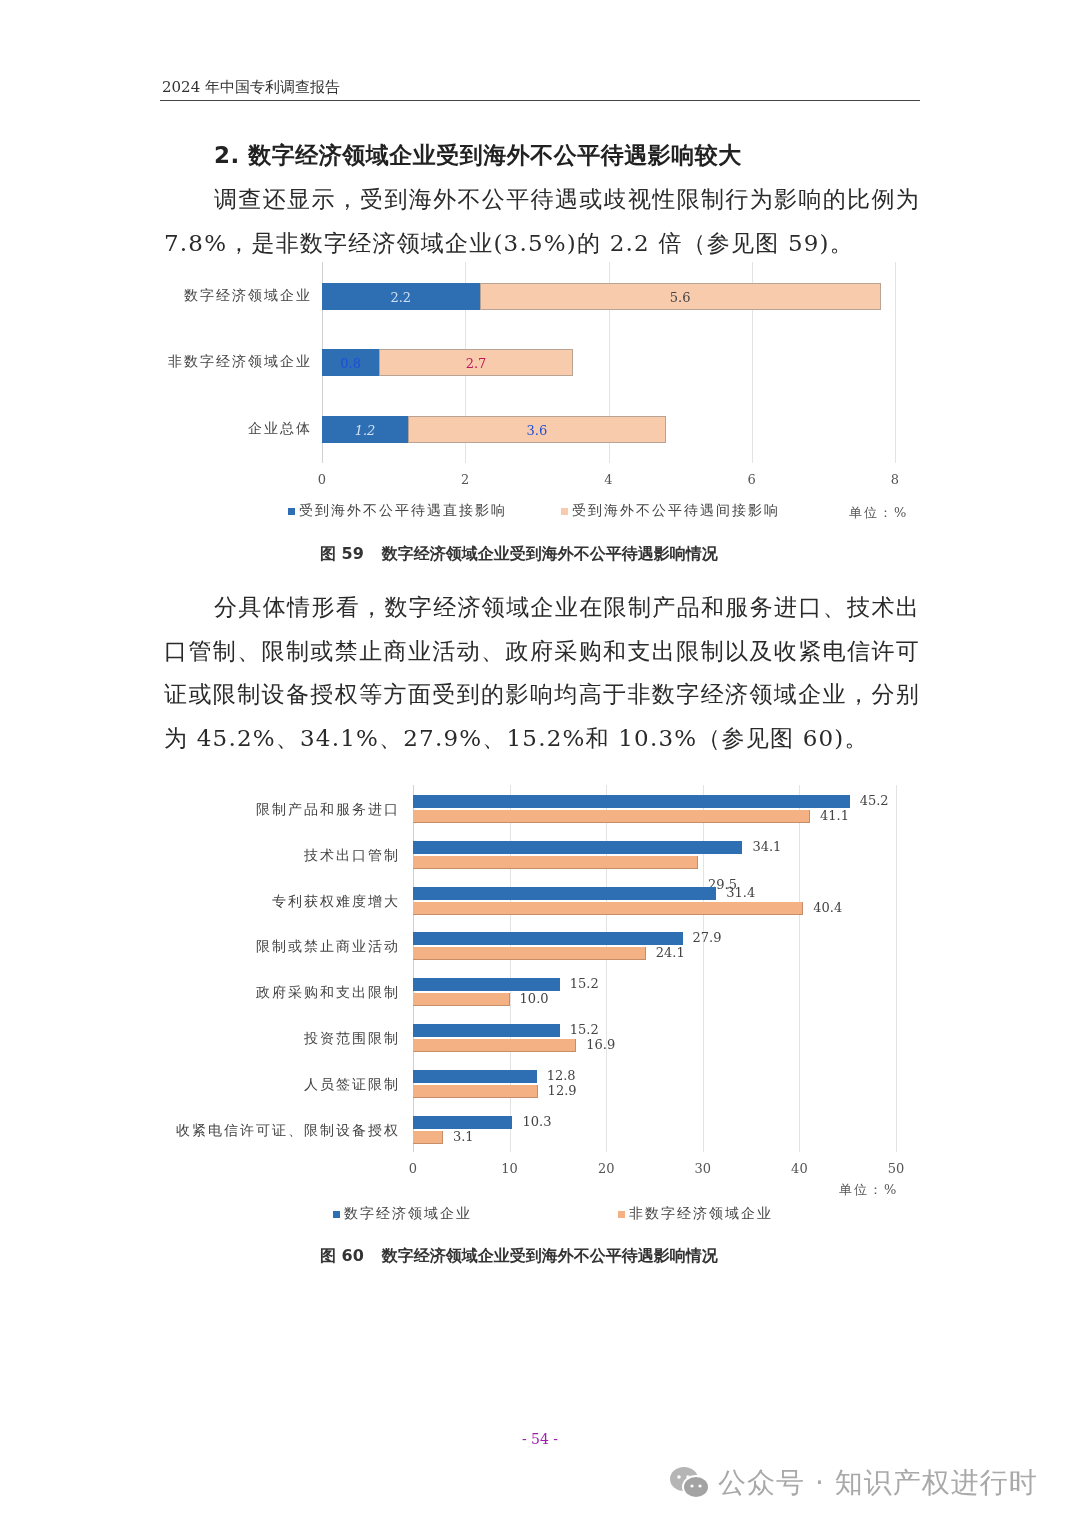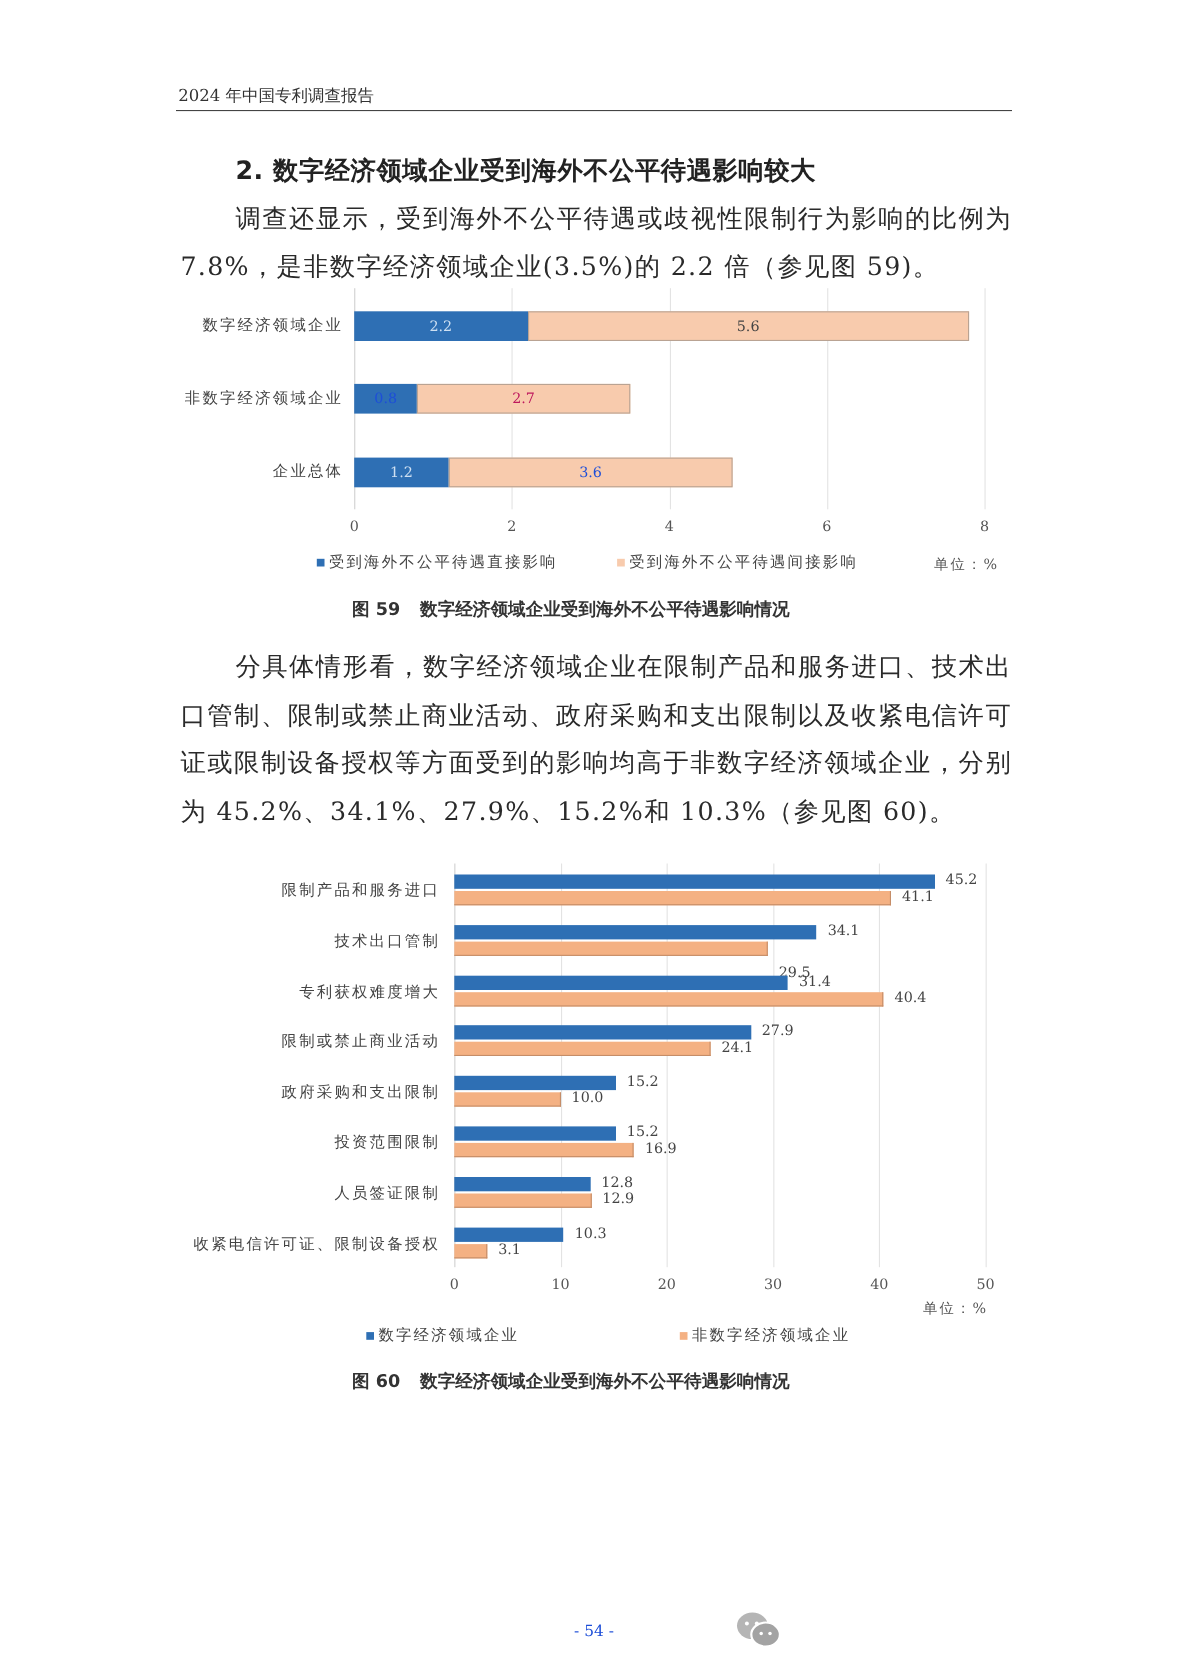--- a/index.html
+++ b/index.html
@@ -18,21 +18,21 @@
   .gridline { position:absolute; width:1px; background:#e3e3e3; }
   .axis-y { position:absolute; width:1px; background:#d0d0d0; }
   .cat-label { position:absolute; font-size:14px; color:#444; text-align:right; white-space:nowrap; letter-spacing:2px; }
   .tick { position:absolute; font-size:13px; color:#555; transform:translateX(-50%); }
   .bar { position:absolute; box-sizing:border-box; }
   .bar-label { position:absolute; font-size:13px; color:#444; white-space:nowrap; }
   .inbar { position:absolute; font-size:13px; transform:translate(-50%,-50%); white-space:nowrap; }
   .legend { position:absolute; font-size:14px; color:#444; letter-spacing:2px; white-space:nowrap; }
   .swatch { display:inline-block; width:7px; height:7px; margin-right:4px; vertical-align:middle; }
   .unit { position:absolute; font-size:13px; color:#555; letter-spacing:2px; }
-  .page-num { left:0; width:1080px; top:1431px; text-align:center; font-size:14px; color:#1d4ed8;margin-top:44px; }
+  .page-num { left:0; width:1080px; top:1431px; text-align:center; font-size:14px; color:#a21caf; }
   .watermark { left:668px; top:1464px; font-size:28px; color:#a9a9a9; font-family:"DejaVu Sans", "Liberation Sans", sans-serif; letter-spacing:1px; display:flex; align-items:center; }
   .wm-icon { width:44px; height:36px; position:relative; margin-right:6px; }
 </style>
 </head>
 <body>
 
 <div class="abs header-title">2024 年中国专利调查报告</div>
 <div class="abs header-rule"></div>
 
 <div class="abs section-title">2. 数字经济领域企业受到海外不公平待遇影响较大</div>
@@ -58,21 +58,21 @@
     <div class="inbar" style="left:400.7875px; top:296.5px; color:#cfe0f2;">2.2</div>
     <div class="inbar" style="left:680.125px; top:296.5px; color:#444;">5.6</div>
     <div class="cat-label" style="right:768px; top:353px;">非数字经济领域企业</div>
     <div class="bar" style="left:322px; top:349px; width:57.300000000000004px; height:27px; background:#2e6fb4;"></div>
     <div class="bar" style="left:379.3px; top:349px; width:193.38750000000002px; height:27px; background:#f8cbad; border:1px solid #b9a393;"></div>
     <div class="inbar" style="left:350.65px; top:362.5px; color:#1d4ed8;">0.8</div>
     <div class="inbar" style="left:475.99375000000003px; top:362.5px; color:#be185d;">2.7</div>
     <div class="cat-label" style="right:768px; top:420px;">企业总体</div>
     <div class="bar" style="left:322px; top:416px; width:85.95px; height:27px; background:#2e6fb4;"></div>
     <div class="bar" style="left:407.95px; top:416px; width:257.85px; height:27px; background:#f8cbad; border:1px solid #b9a393;"></div>
-    <div class="inbar" style="left:364.975px; top:429.5px; color:#cfe0f2;">1.2</div>
+    <div class="inbar" style="left:364.975px; top:429.5px; color:#cfe0f2;font-style:italic;">1.2</div>
     <div class="inbar" style="left:536.875px; top:429.5px; color:#1d4ed8;">3.6</div>
     <div class="legend" style="left:288px; top:502px;"><span class="swatch" style="background:#2e6fb4;"></span><span>受到海外不公平待遇直接影响</span></div>
     <div class="legend" style="left:561px; top:502px;"><span class="swatch" style="background:#f8cbad;"></span><span>受到海外不公平待遇间接影响</span></div>
     <div class="unit" style="left:849px; top:504px;">单位：%</div>
   </div>
 <div class="abs caption" style="left:320px; top:544px;">
   <span class="cap-num">图 59</span><span>数字经济领域企业受到海外不公平待遇影响情况</span>
 </div>
 
 <div class="abs para" style="top:586px;">
@@ -145,13 +145,14 @@
   <span class="wm-icon">
     <svg width="44" height="36" viewBox="0 0 44 36">
       <ellipse cx="16" cy="14" rx="14" ry="12" fill="#b5b5b5"></ellipse>
       <ellipse cx="28" cy="22" rx="13" ry="11" fill="#a3a3a3" stroke="#fff" stroke-width="2"></ellipse>
       <circle cx="11" cy="12" r="1.8" fill="#fff"></circle>
         <circle cx="20" cy="12" r="1.8" fill="#fff"></circle>
       <circle cx="24" cy="21" r="1.6" fill="#fff"></circle>
         <circle cx="32" cy="21" r="1.6" fill="#fff"></circle>
     </svg>
   </span>
+  <span>公众号 · 知识产权进行时</span>
 </div>
 
 </body></html>

